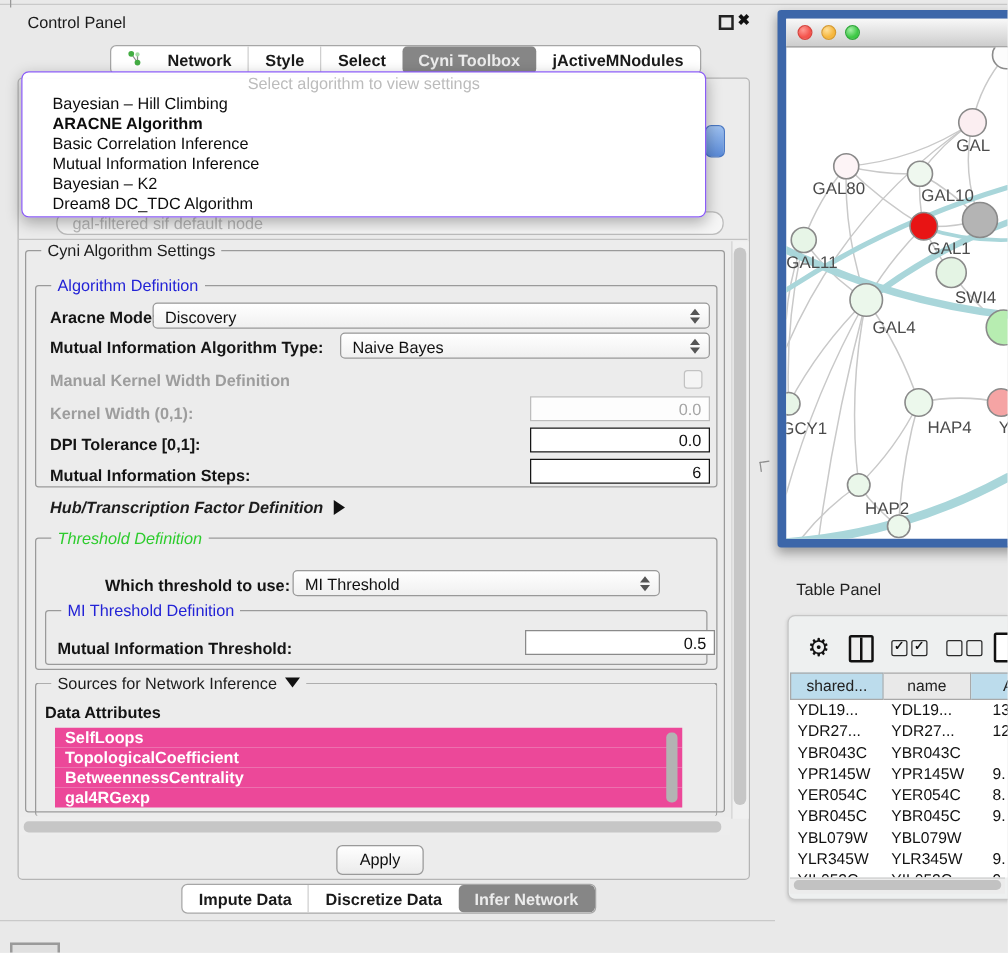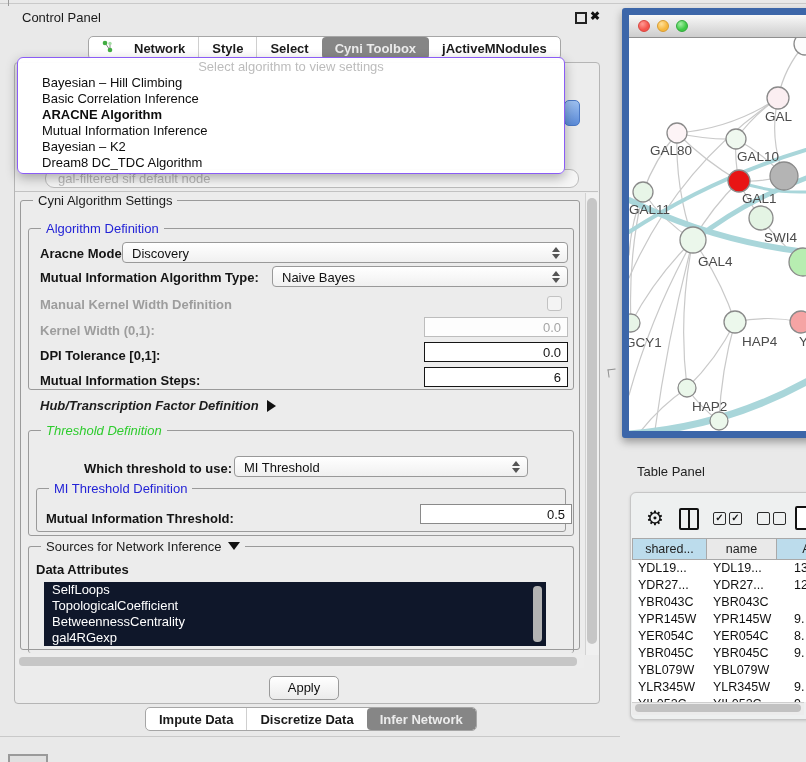--- a/index.html
+++ b/index.html
@@ -56,22 +56,22 @@
   #manual-checkbox{left:547px;top:296px;width:13px;height:13px;border:1px solid #c2c2c2;
                    border-radius:3px;background:#f4f4f4;}
   #hub-row{left:40px;top:398px;font-size:13px;font-weight:700;color:#1d1d1d;font-style:italic;}
   .tri-right{display:inline-block;width:0;height:0;border-top:6px solid transparent;
              border-bottom:6px solid transparent;border-left:9px solid #111;
              margin-left:8px;vertical-align:-2px;}
   .tri-down{display:inline-block;width:0;height:0;border-left:6px solid transparent;
             border-right:6px solid transparent;border-top:8px solid #111;
             margin-left:6px;vertical-align:1px;}
   #attr-list{left:44px;top:582px;width:502px;height:66px;overflow:hidden;}
-  .attr-item{height:16px;line-height:16px;background:#0f172a;color:#fff;font-size:13px;
-             padding-left:8px;}
+  .attr-item{height:16px;line-height:16px;background:#ec4899;color:#fff;font-size:13px;
+             padding-left:8px;font-weight:bold;}
   #attr-scroll{left:533px;top:586px;width:9px;height:56px;background:#b3b3b3;border-radius:4px;}
   
   #v-scroll-track{left:585px;top:193px;width:13px;height:462px;background:#f0f0f0;
                   border-left:1px solid #d2d2d2;}
   #v-scroll-thumb{left:587px;top:198px;width:10px;height:446px;background:#c6c6c6;border-radius:5px;}
   #h-scroll-track{left:16px;top:654px;width:568px;height:14px;background:#ededed;}
   #h-scroll-thumb{left:19px;top:657px;width:558px;height:9px;background:#c6c6c6;border-radius:4px;}
   
   #algo-popup{left:17px;top:57px;width:546px;height:115px;background:rgba(255,255,255,0.97);
               border:1px solid #8b5cf6;border-radius:6px;box-shadow:0 4px 12px rgba(0,0,0,0.3);
@@ -241,22 +241,22 @@
       </div>
       <div class="tab sel">
         <span>Infer Network</span>
       </div>
     </div>
 
   <div class="abs" id="algo-popup">
     <div id="algo-placeholder">Select algorithm to view settings</div>
     <div id="algo-items">
         <div class="algo-item">Bayesian – Hill Climbing</div>
+        <div class="algo-item bold">ARACNE Algorithm</div>
         <div class="algo-item">Basic Correlation Inference</div>
-        <div class="algo-item bold">ARACNE Algorithm</div>
         <div class="algo-item">Mutual Information Inference</div>
         <div class="algo-item">Bayesian – K2</div>
         <div class="algo-item">Dream8 DC_TDC Algorithm</div>
       </div>
   </div>
 
   <div class="abs hairline" style="left:0;top:736px;width:620px;height:1px;"></div>
   <div class="abs" id="resize-mark"></div>
 
   <div class="abs" id="net-window">

